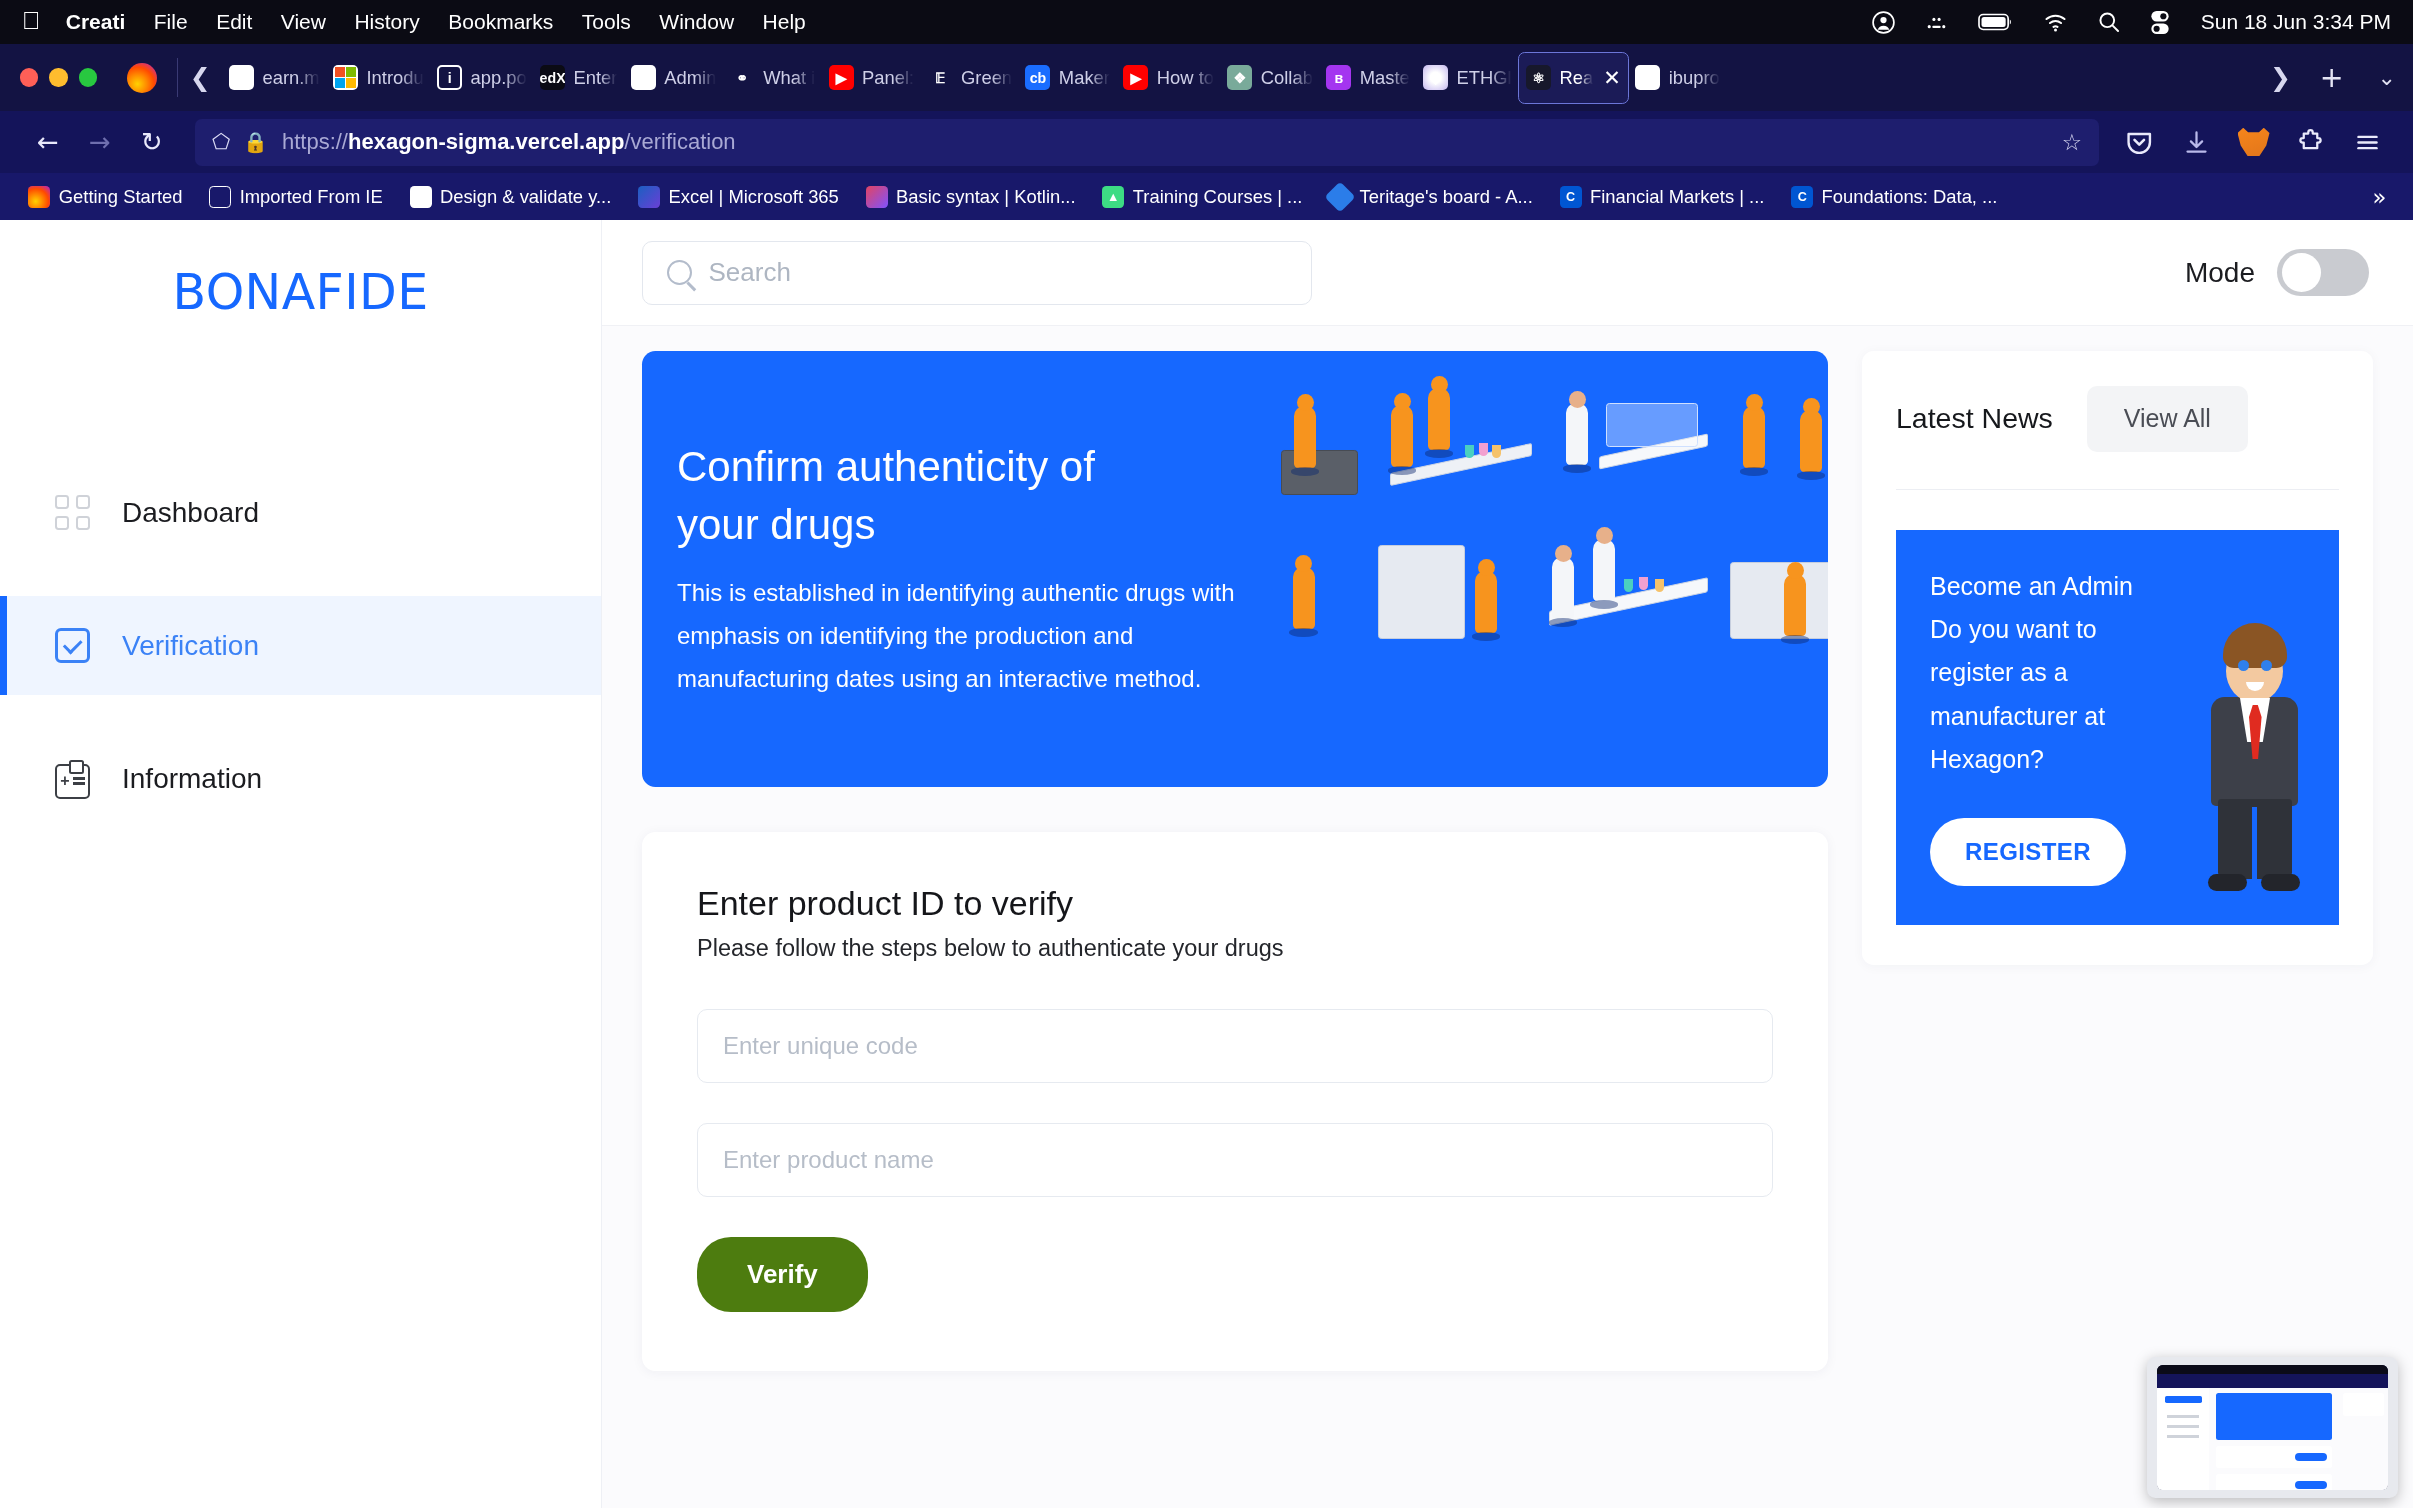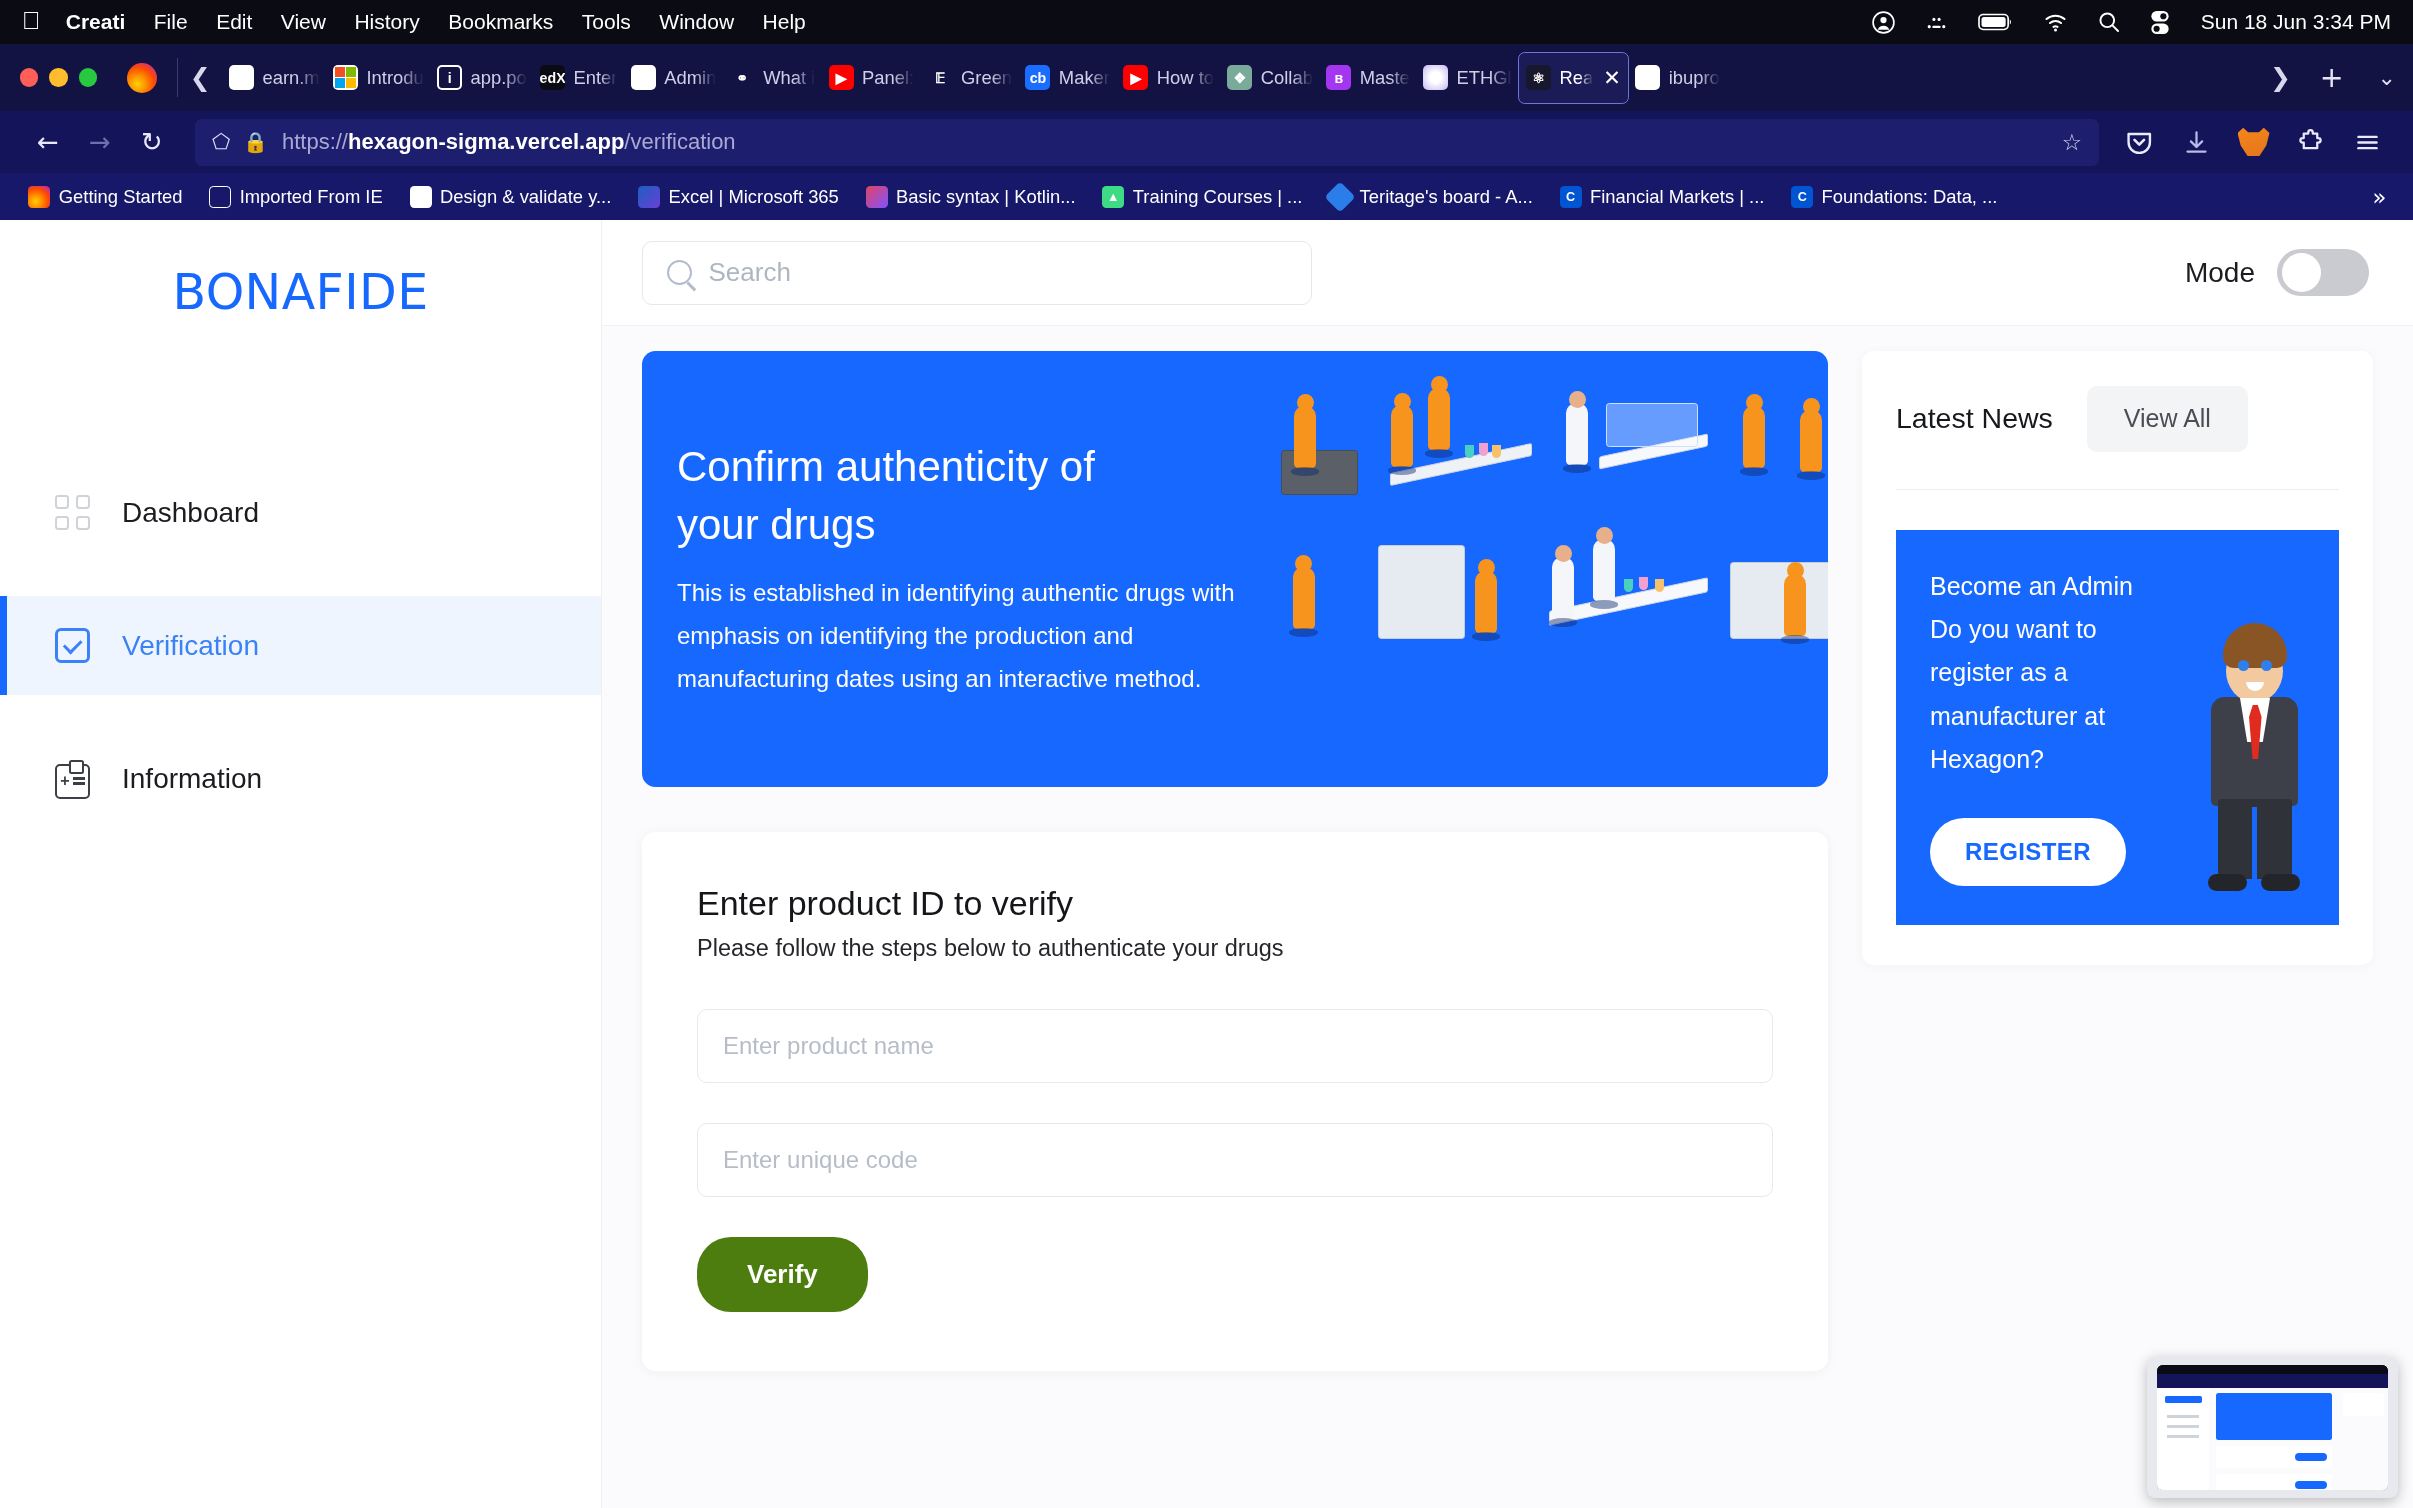--- a/index.html
+++ b/index.html
@@ -831,22 +831,22 @@
                     <span class="head"></span>
                   </div>
 
               </div>
             </div>
           </div>
 
           <div class="formcard">
             <h2>Enter product ID to verify</h2>
             <div class="sub">Please follow the steps below to authenticate your drugs</div>
+            <input class="field" type="text" placeholder="Enter unique code" style="">
             <input class="field" type="text" placeholder="Enter product name" style="">
-            <input class="field" type="text" placeholder="Enter unique code" style="">
             <button class="verifybtn">Verify</button>
           </div>
         </div>
 
         <div class="col-right">
           <div class="newspanel">
             <div class="newshead">
               <h3>Latest News</h3>
               <button class="viewall">View All</button>
             </div>

